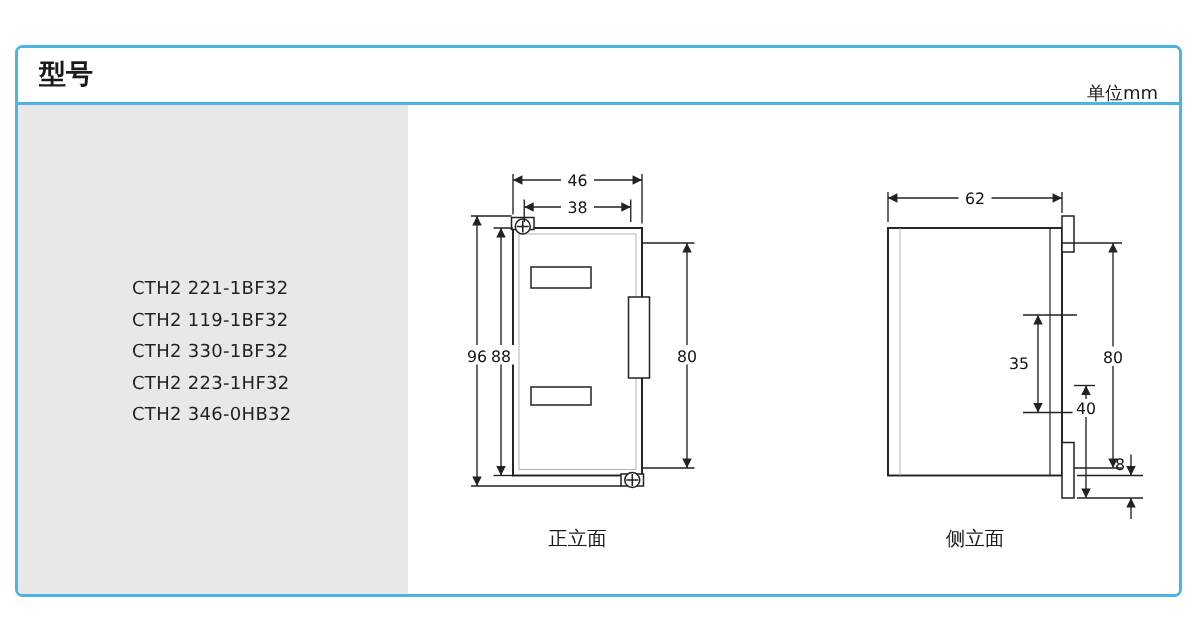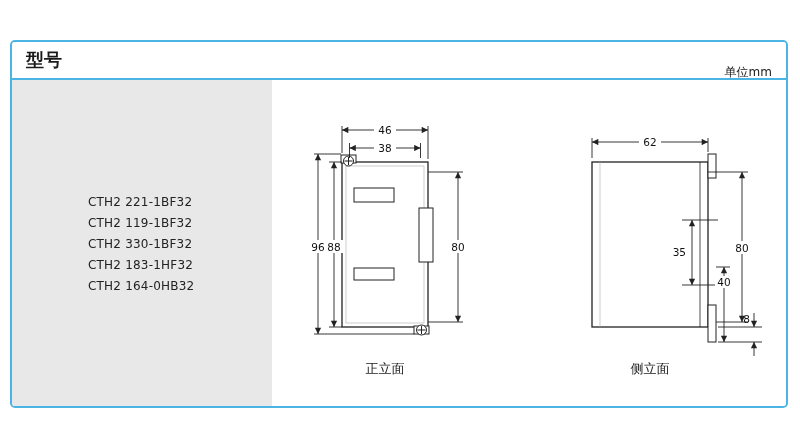--- a/index.html
+++ b/index.html
@@ -1,21 +1,21 @@
 <!DOCTYPE html>
 <html><head>
 <meta charset="utf-8">
 <style>
   html,body{margin:0;padding:0;}
   body{
     width:800px;height:421px;background:#ffffff;position:relative;
     font-family:"DejaVu Sans","Liberation Sans",sans-serif;color:#1a1a1a;
   }
   .frame{
-    position:absolute;left:10px;top:40px;width:778px;height:368px;
+    position:absolute;left:10px;top:30px;width:778px;height:368px;
     border:2px solid #4cb4e2;border-radius:5px;background:#ffffff;
     box-sizing:border-box;overflow:hidden;
   }
   .panel-header{
     height:36px;display:flex;justify-content:space-between;align-items:center;
     padding:0 14px;border-bottom:2px solid #4cb4e2;background:#ffffff;
   }
   .page-title{font-size:18px;font-weight:bold;margin:0;line-height:36px;}
   .unit-label{font-size:12px;margin-top:24px;}
   .panel-body{display:flex;height:328px;}
@@ -36,22 +36,22 @@
 <div class="frame">
   <div class="panel-header">
     <h1 class="page-title">型号</h1>
     <span class="unit-label">单位mm</span>
   </div>
   <div class="panel-body">
     <div class="model-panel">
       <div class="model-item">CTH2 221-1BF32</div>
       <div class="model-item">CTH2 119-1BF32</div>
       <div class="model-item">CTH2 330-1BF32</div>
-      <div class="model-item">CTH2 183-1HF32</div>
-      <div class="model-item">CTH2 164-0HB32</div>
+      <div class="model-item">CTH2 223-1HF32</div>
+      <div class="model-item">CTH2 346-0HB32</div>
     </div>
     <div class="drawing-area">
       <svg width="516" height="328" viewBox="0 0 516 328">
         <defs>
           <marker id="ah" viewBox="0 0 10 10" refX="10" refY="5" markerWidth="9" markerHeight="7" orient="auto-start-reverse">
             <path d="M0,0 L10,5 L0,10 z" fill="#222"></path>
           </marker>
         </defs>
 
         <g stroke-linecap="butt">

